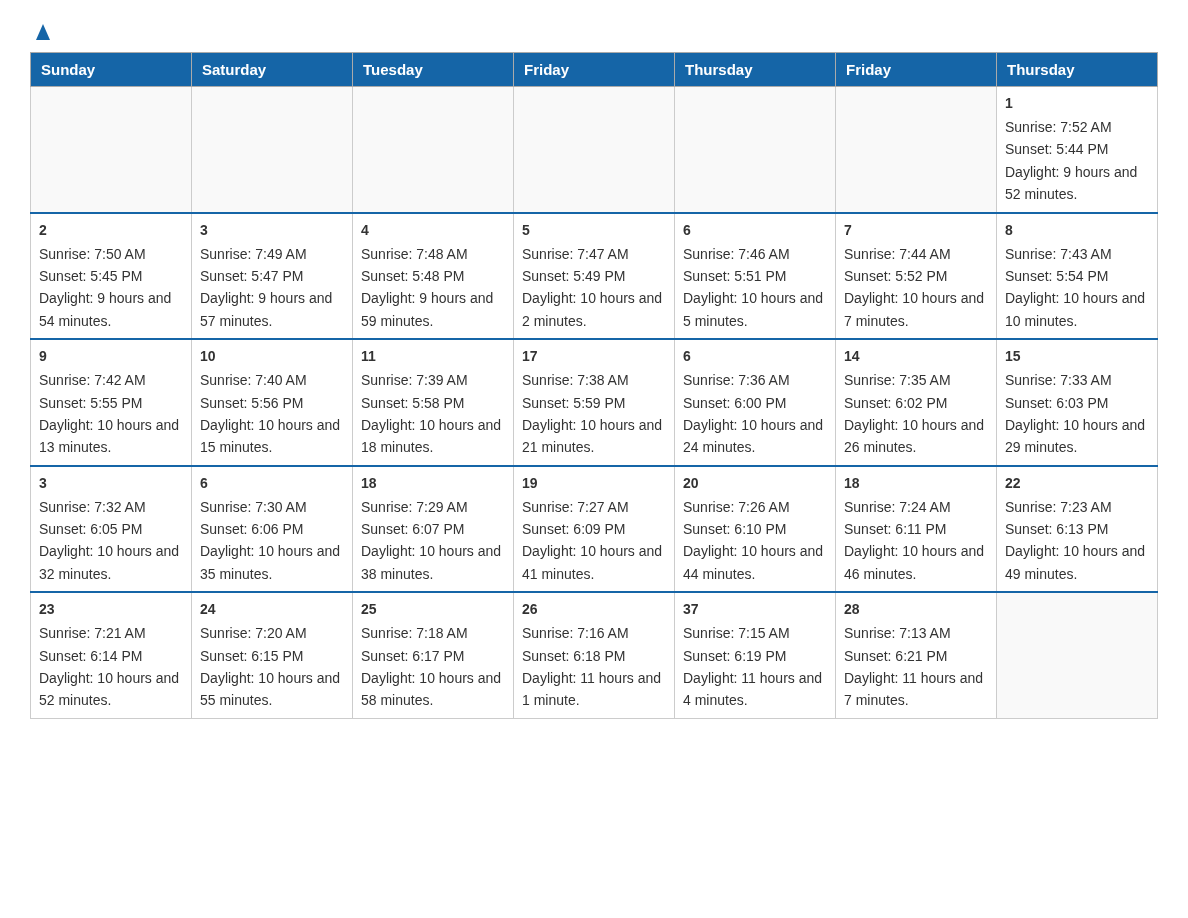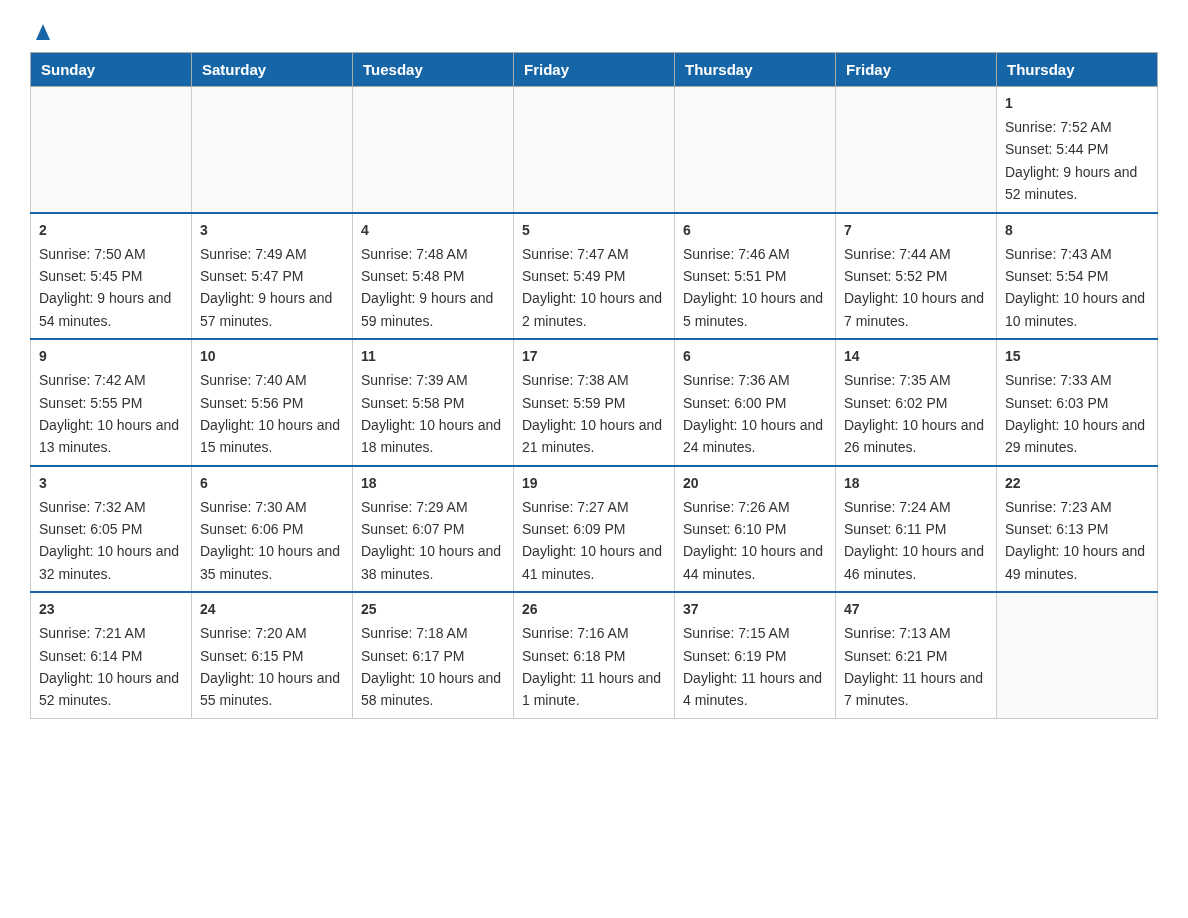--- a/index.html
+++ b/index.html
@@ -237,19 +237,19 @@
         </td>
         <td>
           <span class="day-number">26</span>
           <div class="day-info">Sunrise: 7:16 AM<br>Sunset: 6:18 PM<br>Daylight: 11 hours and 1 minute.</div>
         </td>
         <td>
           <span class="day-number">37</span>
           <div class="day-info">Sunrise: 7:15 AM<br>Sunset: 6:19 PM<br>Daylight: 11 hours and 4 minutes.</div>
         </td>
         <td>
-          <span class="day-number">47</span>
+          <span class="day-number">28</span>
           <div class="day-info">Sunrise: 7:13 AM<br>Sunset: 6:21 PM<br>Daylight: 11 hours and 7 minutes.</div>
         </td>
         <td class="empty-cell"></td>
       </tr>
     </tbody>
 </table>
 
 </body></html>

